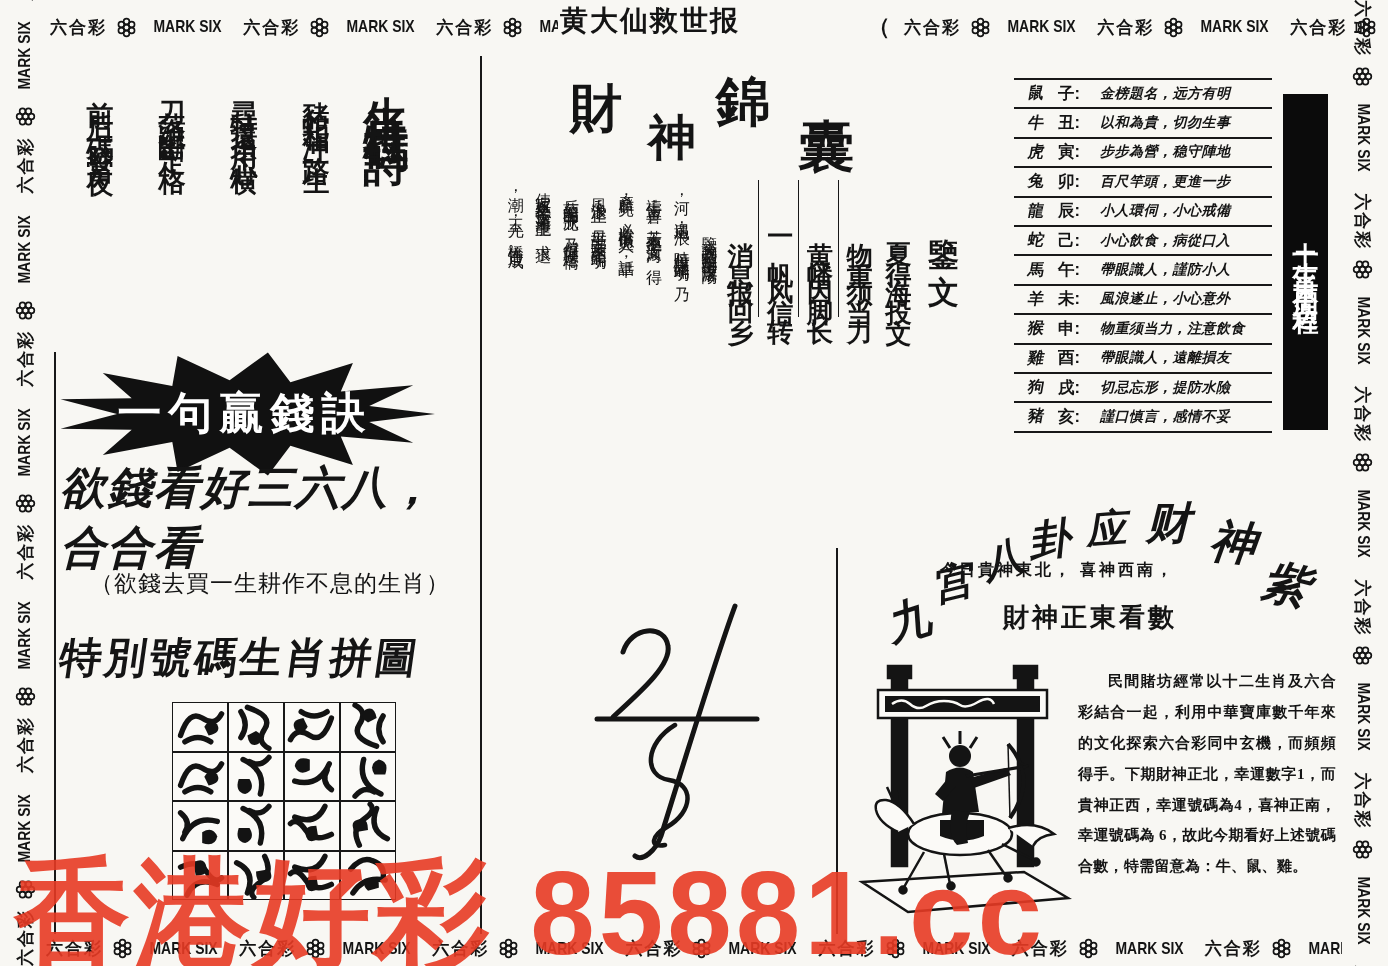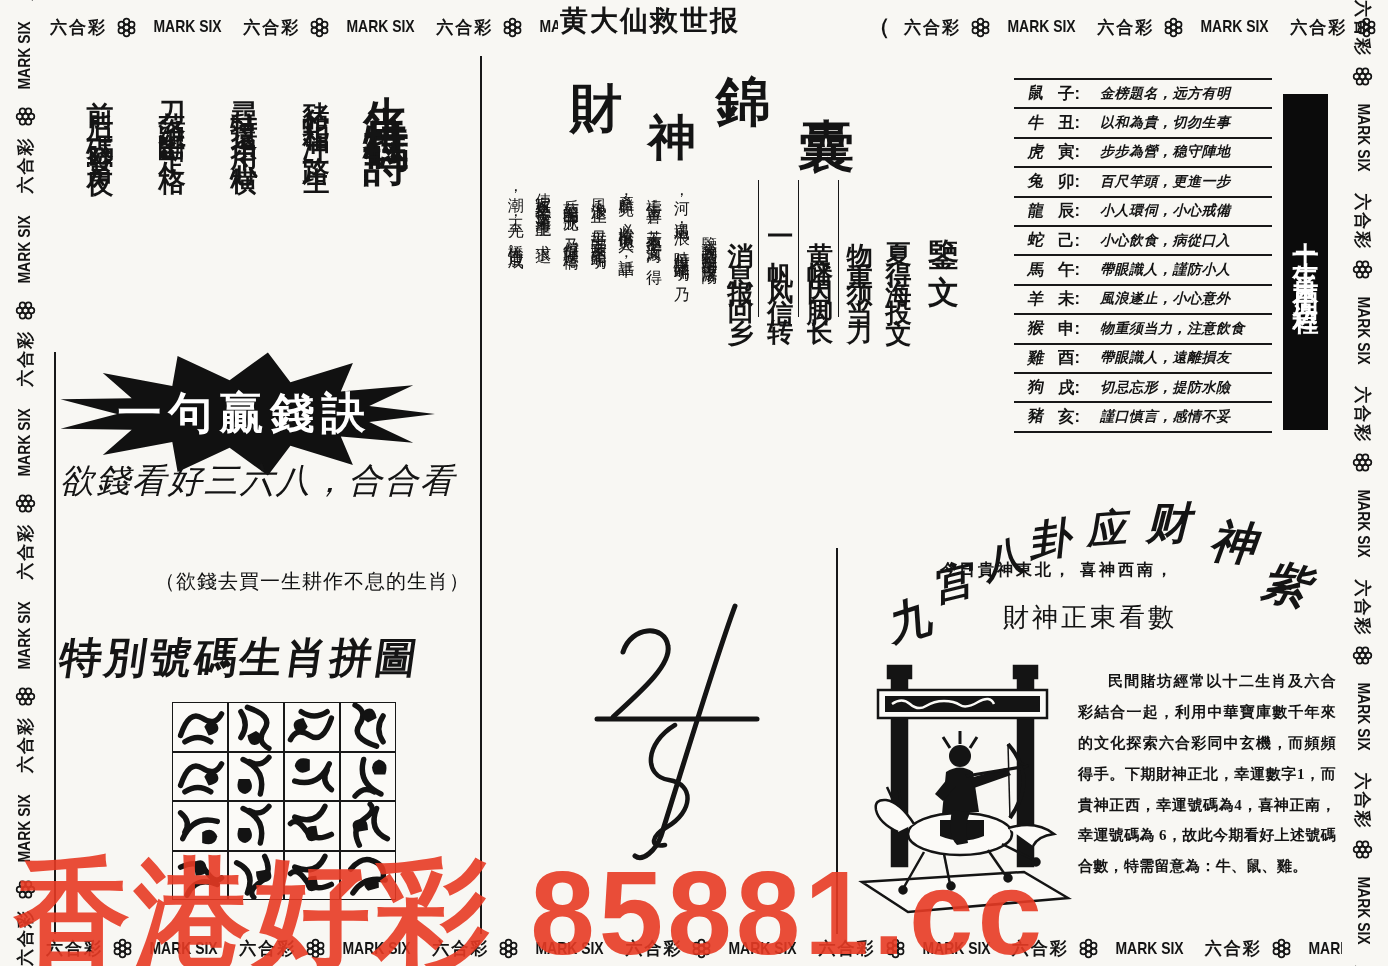--- a/index.html
+++ b/index.html
@@ -29,23 +29,23 @@
   
   .rule{background:#181818;}
 
   
   .sx-title{left:356px;top:60px;height:305px;font-size:45px;font-weight:700;letter-spacing:11px;}
   .poem{left:82px;top:80px;width:252px;height:285px;display:flex;flex-direction:row-reverse;
         justify-content:space-between;}
   .poem .pline{font-size:27px;letter-spacing:11px;font-weight:600;}
 
   .burst{left:54px;top:348px;width:382px;height:132px;}
-  .tip1{left:60px;top:458px;width:420px;font-size:34px;font-weight:400;font-style:italic;letter-spacing:2px;}
+  .tip1{left:60px;top:458px;width:420px;font-size:45px;font-weight:700;font-style:italic;letter-spacing:2px;}
   .tip2{left:60px;top:510px;width:420px;font-size:33px;font-weight:700;font-style:italic;letter-spacing:2px;}
-  .tipnote{left:70px;top:568px;width:400px;font-size:20px;text-align:right;letter-spacing:1px;}
+  .tipnote{left:70px;top:568px;width:400px;font-size:23px;text-align:center;letter-spacing:1px;}
 
   .pz-title{left:60px;top:630px;width:420px;font-size:42px;font-weight:900;letter-spacing:3px;
             font-family:"Liberation Sans","DejaVu Sans",sans-serif;transform:skewX(-8deg);}
   .pzgrid{left:172px;top:702px;width:224px;height:198px;display:grid;
           grid-template-columns:repeat(4,1fr);grid-template-rows:repeat(4,1fr);gap:0;}
   .pzcell{border:1.6px solid #181818;background:#fbfaf7;overflow:hidden;}
   .pzcell svg{width:100%;height:100%;}
   .pk{fill:none;stroke:#131313;stroke-width:5;stroke-linecap:round;}
   .pf{fill:#131313;stroke:none;}
 
@@ -69,21 +69,21 @@
   .zicon{width:44px;text-align:center;font-size:16px;font-weight:700;transform:skewX(-10deg);}
   .zbranch{width:42px;font-size:16.5px;font-weight:700;
            font-family:"Liberation Sans","DejaVu Sans",sans-serif;}
   .zfortune{flex:1;font-size:14px;font-weight:600;letter-spacing:.5px;font-style:italic;}
   .zbanner{left:1283px;top:94px;width:45px;height:336px;background:#0b0b0b;display:flex;
            align-items:center;justify-content:center;}
   .zbanner span{writing-mode:vertical-rl;text-orientation:upright;color:#fff;font-size:26px;
                 font-weight:700;letter-spacing:10px;}
   .bg-char{position:absolute;font-weight:700;font-style:italic;}
   .bagua-t1{left:940px;top:560px;width:352px;font-size:16px;font-weight:600;letter-spacing:3px;}
-  .bagua-t2{left:940px;top:600px;width:300px;font-size:26px;font-weight:400;letter-spacing:3px;text-align:center;}
+  .bagua-t2{left:940px;top:600px;width:300px;font-size:26px;font-weight:700;letter-spacing:3px;text-align:center;}
   .bagua-t3{left:940px;top:638px;width:300px;font-size:24px;text-align:center;letter-spacing:2px;}
   .horse{left:848px;top:652px;width:235px;height:266px;}
   .analysis{left:1078px;top:666px;width:258px;height:234px;font-size:15px;line-height:2.06;
             text-align:justify;text-indent:2em;font-weight:600;letter-spacing:.3px;}
 
   
   .wm{left:14px;top:836px;width:1372px;font-size:116px;font-weight:900;letter-spacing:4px;
       color:rgba(231,58,36,.90);font-family:"Liberation Sans","DejaVu Sans",sans-serif;
       white-space:nowrap;transform:scaleY(1.02);pointer-events:none;z-index:50;}
 </style>

